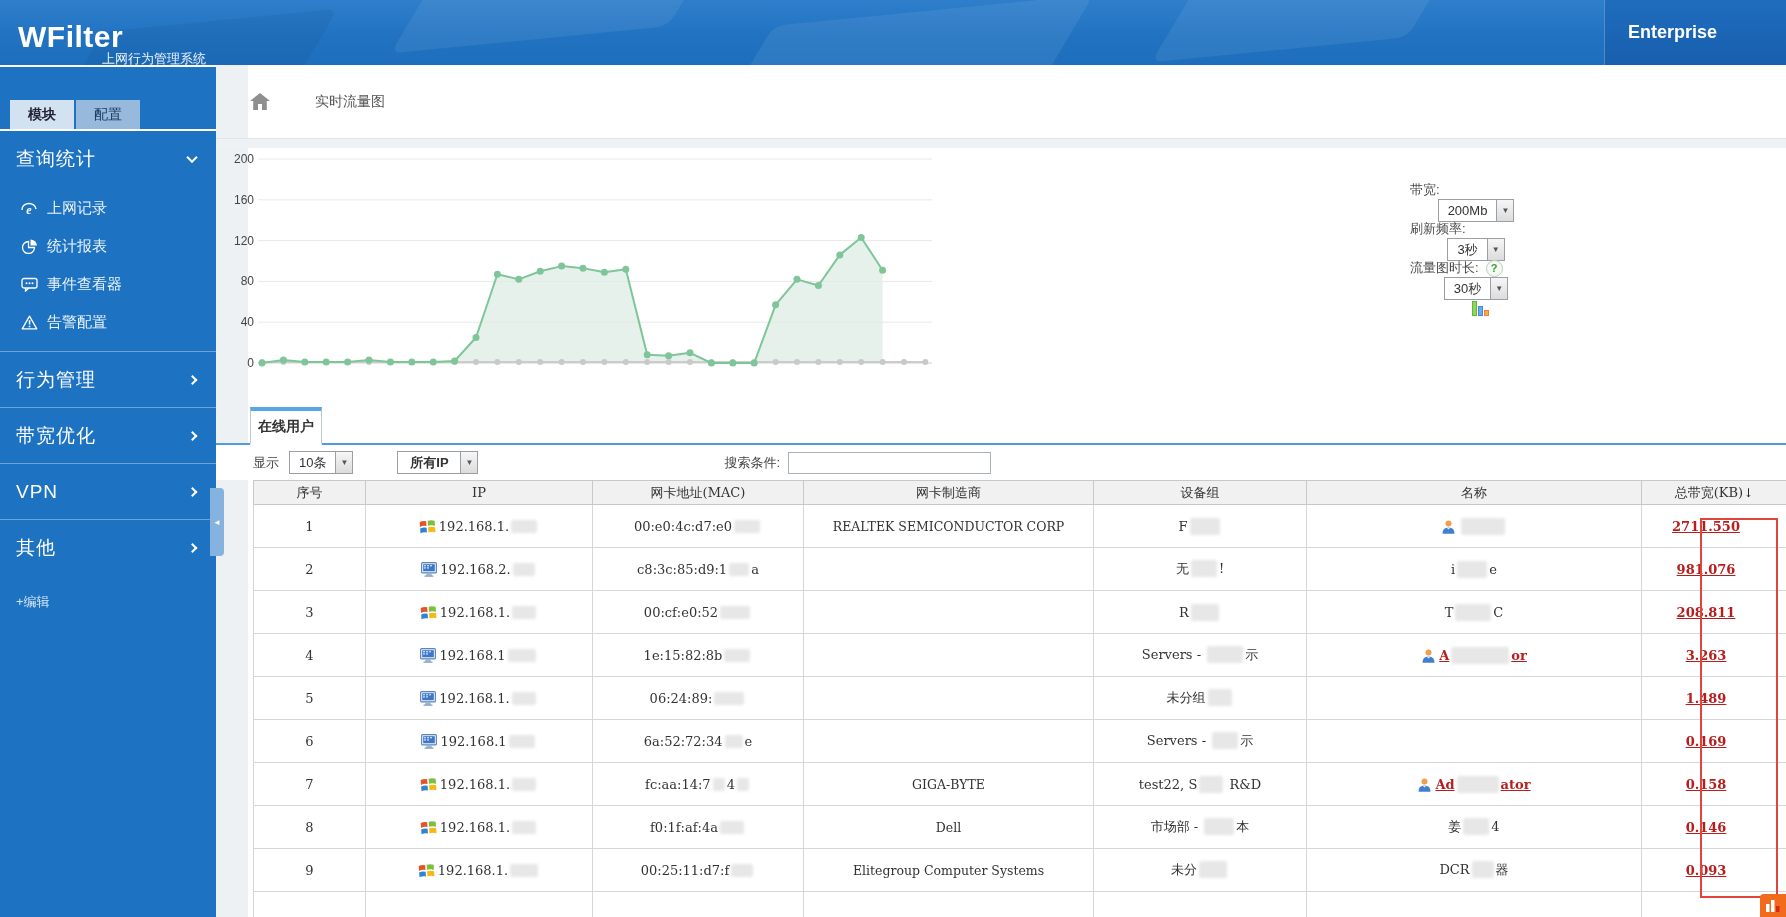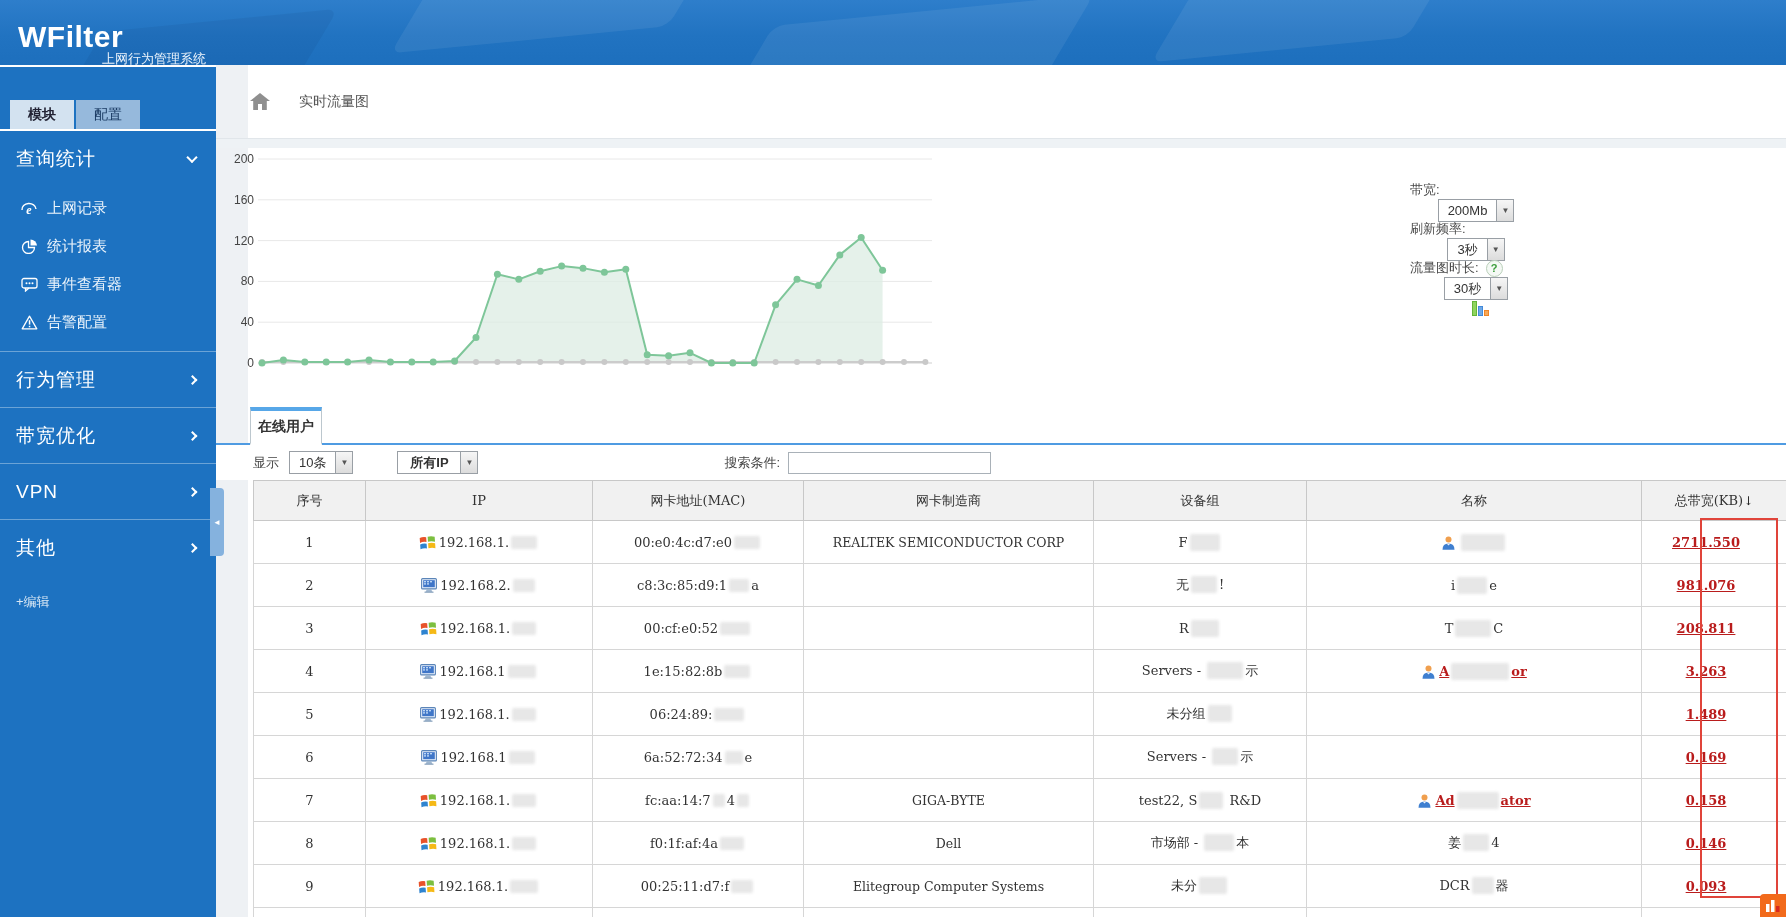--- a/index.html
+++ b/index.html
@@ -45,21 +45,21 @@
   
   .collapse-handle { position:absolute; left:210px; top:488px; width:14px; height:68px;
     background:#85b2de; border-radius:0 4px 4px 0; color:#fff; font-size:8px;
     display:flex; align-items:center; justify-content:center; cursor:pointer; z-index:5; }
 
   
   .main { position:absolute; left:216px; top:65px; right:0; bottom:0; background:#fff; }
   .gutter { position:absolute; left:0; top:0; bottom:0; width:32px; background:#eef1f4; z-index:0; }
   .breadcrumb { position:relative; z-index:1; height:74px; border-bottom:1px solid #e1e6ea;
     display:flex; align-items:center; padding-left:34px; }
-  .breadcrumb .b-title { margin-left:26px; font-size:14px; color:#555;font-family:Liberation Serif, serif; }
+  .breadcrumb .b-title { margin-left:42px; font-size:14px; color:#555;font-family:Liberation Serif, serif; }
 
   .chart-section { position:relative; z-index:1; height:268px; }
   .chart-section .top-band { position:absolute; left:0; right:0; top:0; height:9px; background:#eef2f5; }
   #traffic-chart { position:absolute; left:18px; top:12px; }
   .controls { position:absolute; left:1194px; top:42px; }
   .ctl-row { display:flex; align-items:center; height:26px; margin-bottom:13px;flex-direction:column; }
   .ctl-label { width:132px; font-size:13px; color:#4a4a4a; display:flex; align-items:center; gap:7px; }
   .help-icon { width:17px; height:17px; border-radius:50%; border:1px solid #b9cfb9; background:#f4f9f4;
     color:#3a9d3a; font-size:11px; font-weight:bold; text-align:center; line-height:15px; cursor:pointer; }
   .fake-select { display:inline-flex; border:1px solid #999fa5; background:#fff; height:23px; align-items:stretch; cursor:pointer; }
@@ -75,21 +75,21 @@
 
   .filter-row { position:relative; z-index:1; height:35px; display:flex; align-items:center; padding-left:37px; background:#fff; }
   .filter-row .f-label { font-size:13px; color:#444; }
   .f-sel1 { margin-left:10px; } .f-sel2 { margin-left:44px;font-weight:bold; }
   .search-label { margin-left:246px; }
   .search-input { margin-left:8px; width:203px; height:22px; border:1px solid #a9b1b8; font-size:13px; padding:0 5px; }
 
   .table-wrap { position:relative; z-index:1; padding-left:37px; }
   table.users { border-collapse:collapse; table-layout:fixed; width:1533px;
     font-family:"DejaVu Serif","Liberation Serif",serif; font-size:13px; color:#333; }
-  table.users th { height:40px; background:#f1f1f1; border:1px solid #c8c8c8; font-weight:normal; font-size:13px; color:#333; }
+  table.users th { height:24px; background:#f1f1f1; border:1px solid #c8c8c8; font-weight:normal; font-size:13px; color:#333; }
   table.users td { height:43px; border:1px solid #d6d6d6; text-align:center; background:#fff; white-space:nowrap; overflow:hidden; }
   td.bw-cell { text-align:right; padding-right:16px; }
   a.bw-link, .name-link { color:#b91c1c; text-decoration:underline; cursor:pointer;font-weight:bold; }
   .censor { display:inline-block; height:13px; background:#e7e7e7; border-radius:2px;
     filter:blur(1.5px); vertical-align:-2px; margin:0 2px; }
   .censor.big { height:17px; vertical-align:-4px; }
   .cell-ic { display:inline-flex; vertical-align:-3px; margin-right:3px; }
   .red-box { position:absolute; left:1484px; top:38px; width:78px; height:380px;
     border:2px solid #e0443a; pointer-events:none; }
   .sort-arrow { font-size:12px; color:#222; }
@@ -103,20 +103,23 @@
 <div id="app">
 
   <div class="header">
     <div class="tex t1"></div>
       <div class="tex t2"></div>
       <div class="tex t3"></div>
       <div class="tex t4"></div>
     <div class="logo-wrap">
       <span class="logo-main">WFilter</span>
       <span class="logo-sub">上网行为管理系统</span>
+    </div>
+    <div class="edition-panel">
+      <span>Enterprise</span>
     </div>
   </div>
 
   <div class="sidebar">
     <div class="side-tabs">
       <div class="side-tab active">模块</div>
       <div class="side-tab inactive">配置</div>
     </div>
     <div class="tabs-underline"></div>
     <div id="side-sections">

